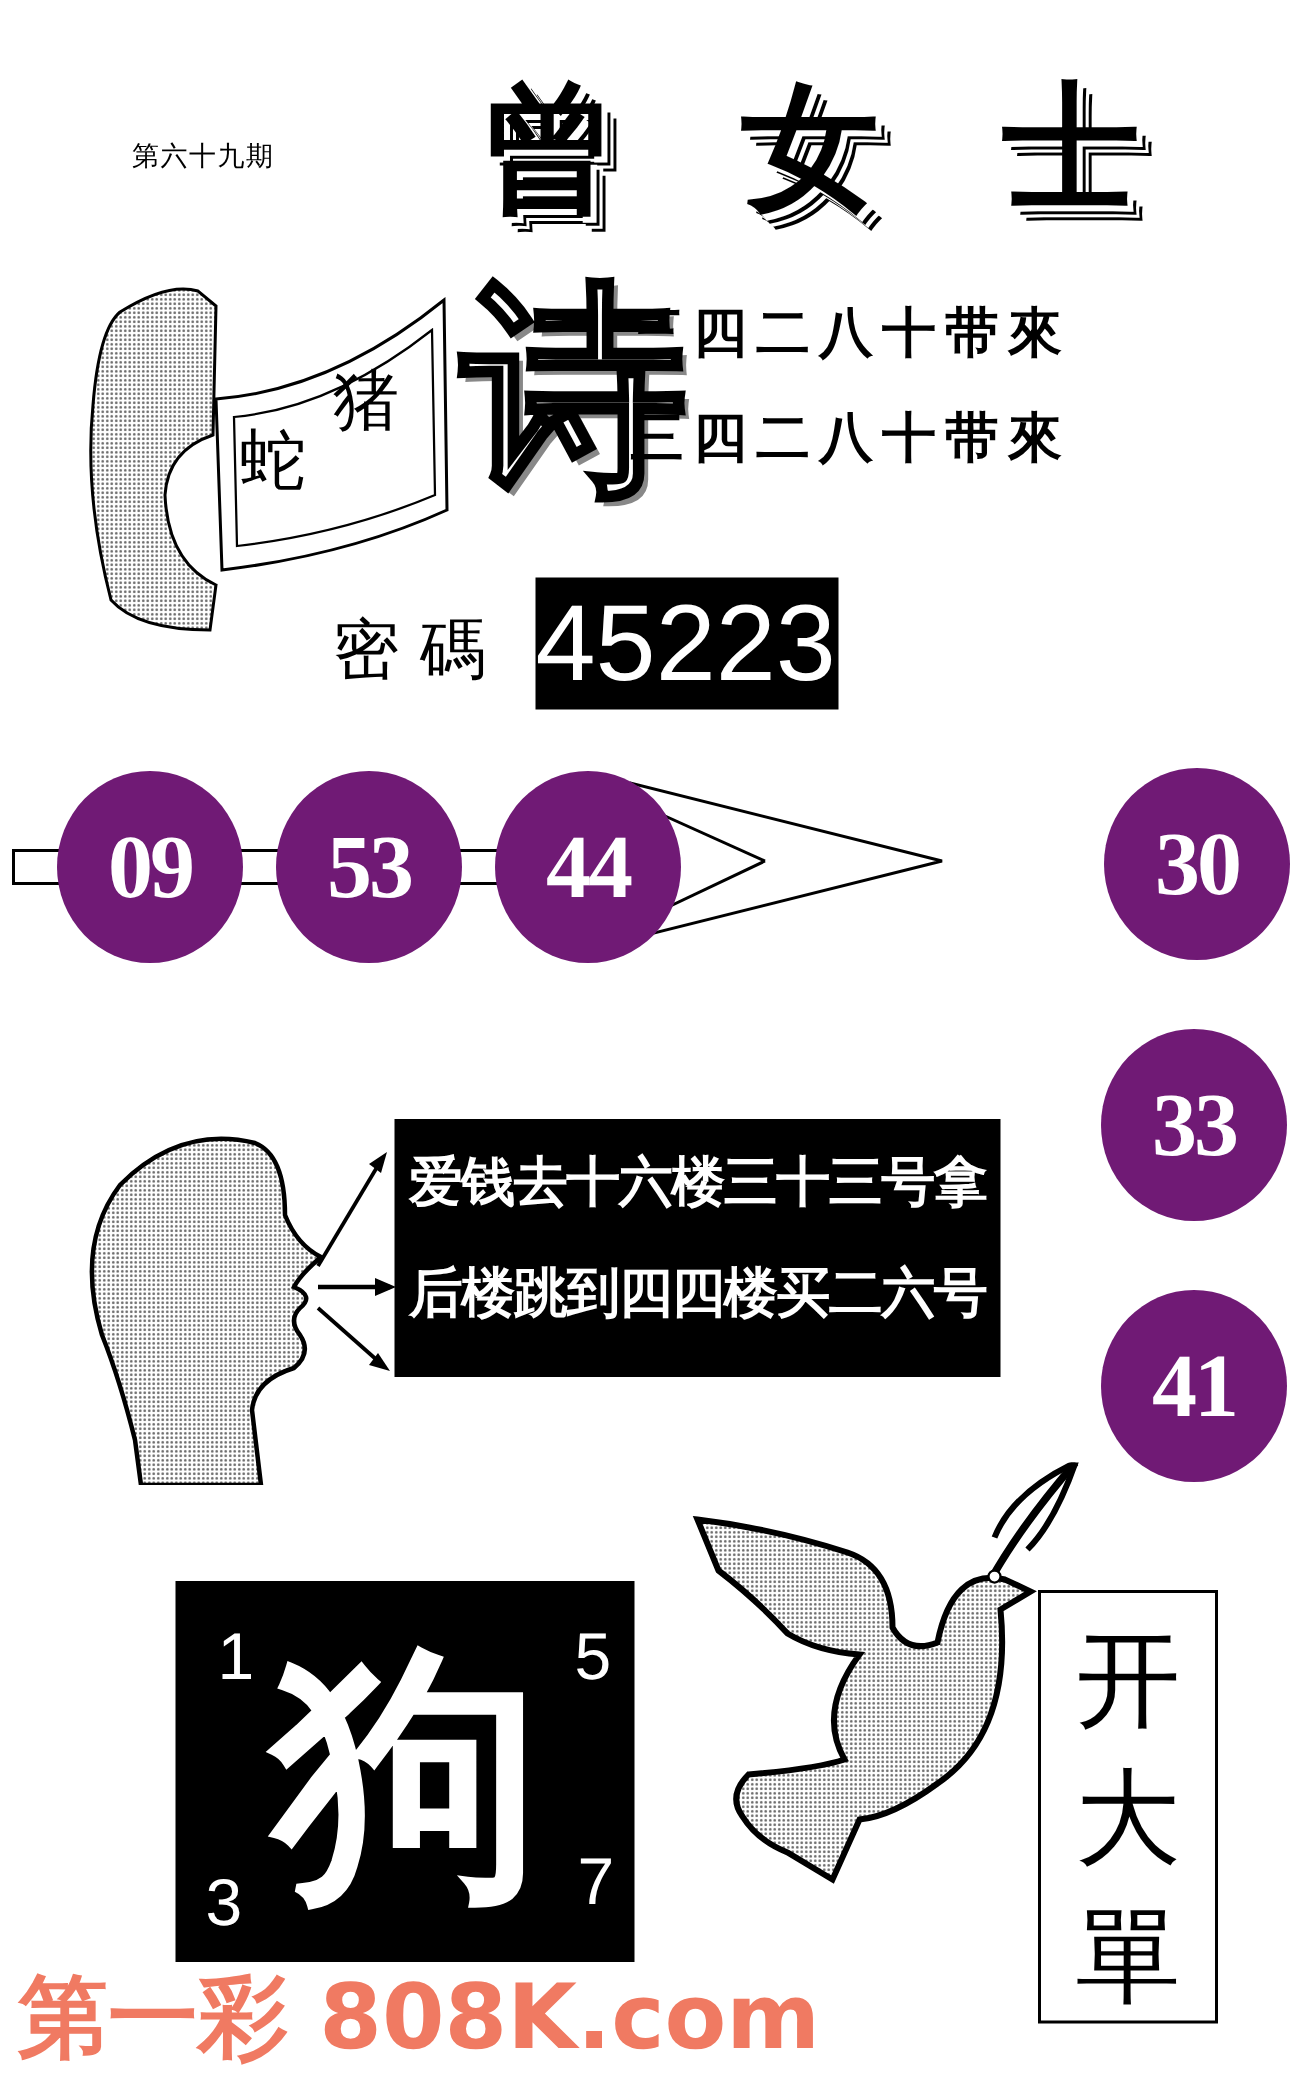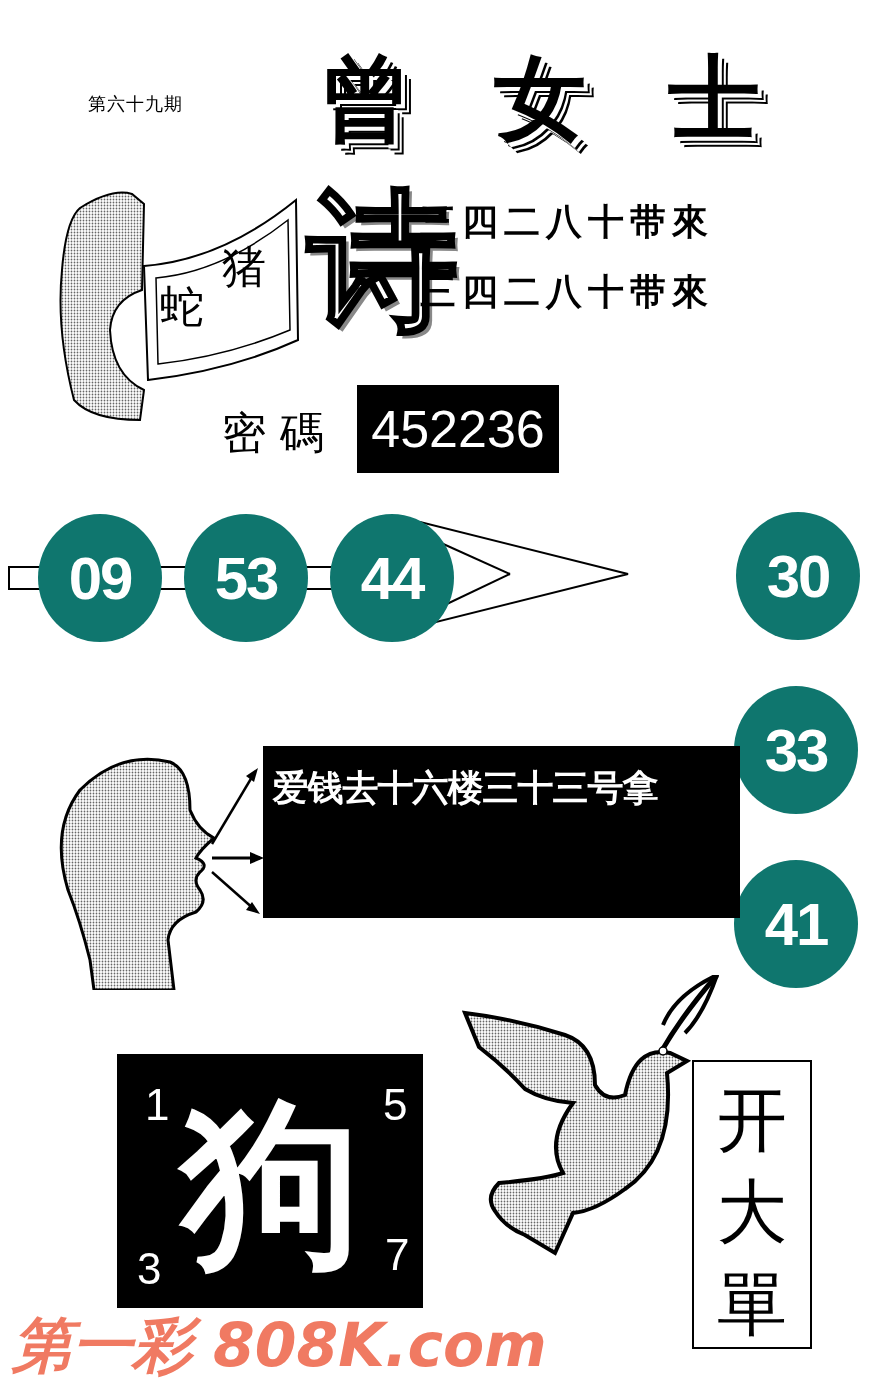--- a/index.html
+++ b/index.html
@@ -12,35 +12,35 @@
   .phone{left:52px;top:180px;}
   .zodiac-a{left:160px;top:278px;font-size:44px;font-family:"DejaVu Serif",serif;}
   .zodiac-b{left:222px;top:238px;font-size:44px;font-family:"DejaVu Serif",serif;}
   .poem-char{left:308px;top:180px;font-size:150px;line-height:160px;font-family:"DejaVu Serif",serif;font-weight:bold;
      color:#fff;-webkit-text-stroke:3px #000;text-shadow:4px 4px 0 #888;}
   .poem-line{left:420px;font-size:36px;letter-spacing:6px;font-family:"DejaVu Serif",serif;font-weight:bold;}
   .pl1{top:198px;}
   .pl2{top:268px;}
   .code-label{left:222px;top:404px;font-size:44px;font-family:"DejaVu Serif",serif;letter-spacing:14px;}
   .code-box{left:357px;top:385px;width:202px;height:88px;background:#000;color:#fff;font-family:"Liberation Sans",sans-serif;
-     font-size:52px;line-height:88px;text-align:center;}
-  .ball{position:absolute;width:124px;height:128px;border-radius:50%;background:#0f766e;color:#fff;
-     font-family:Liberation Sans, sans-serif;font-weight:bold;font-size:60px;display:flex;align-items:center;justify-content:center;letter-spacing:-2px;}
+     font-size:72px;line-height:88px;text-align:center;}
+  .ball{position:absolute;width:124px;height:128px;border-radius:50%;background:#701a75;color:#fff;
+     font-family:Liberation Serif, serif;font-weight:bold;font-size:60px;display:flex;align-items:center;justify-content:center;letter-spacing:-2px;}
   .bar{left:8px;top:566px;width:504px;height:20px;border:2px solid #000;background:#fff;}
-  .text-box{left:263px;top:746px;width:477px;height:172px;background:#000;color:#fff;font-family:"DejaVu Sans",sans-serif;font-weight:bold;
+  .text-box{left:263px;top:746px;width:404px;height:172px;background:#000;color:#fff;font-family:"DejaVu Sans",sans-serif;font-weight:bold;
      font-size:36px;letter-spacing:-1px;text-decoration:underline;}
   .text-box div{position:absolute;left:6px;width:392px;text-align:center;white-space:nowrap;}
   .tl1{top:18px;}
   .tl2{top:92px;}
   .dog-box{left:117px;top:1054px;width:306px;height:254px;background:#000;color:#fff;}
   .dog-box .n{position:absolute;font-family:"Liberation Sans",sans-serif;font-size:44px;}
   .dog-char{position:absolute;left:64px;top:20px;font-size:180px;line-height:220px;font-family:"DejaVu Serif",serif;font-weight:bold;}
   .kai-box{left:692px;top:1060px;width:116px;height:285px;border:2px solid #000;background:#fff;}
   .kai-box div{position:absolute;left:0;width:116px;text-align:center;font-size:70px;font-family:"DejaVu Serif",serif;}
-  .footer{left:12px;top:1305px;color:#f07a62;font-family:"DejaVu Sans",sans-serif;font-weight:bold;font-size:60px;line-height:80px;white-space:nowrap;font-style:italic;}
+  .footer{left:12px;top:1305px;color:#f07a62;font-family:"DejaVu Sans",sans-serif;font-weight:bold;font-size:60px;line-height:80px;white-space:nowrap;}
 </style>
 </head>
 <body>
 
 <div class="abs issue">第六十九期</div>
 <div class="abs title">
   <span>曾</span>
   <span>女</span>
   <span>士</span>
 </div>
@@ -84,20 +84,21 @@
   <path d="M40 210 Q30 170 18 140 Q0 80 30 40 Q70 0 120 12 Q140 20 140 60 Q148 80 164 88 Q150 100 146 108 Q160 114 150 122 Q142 130 150 140 Q158 152 146 162 Q120 170 118 190 L124 240 L44 240 Z" fill="url(#dots)" stroke="#000" stroke-width="3"></path>
   <line x1="162" y1="94" x2="205" y2="22" stroke="#000" stroke-width="2.5"></line>
   <polygon points="208,18 196,26 204,32" fill="#000"></polygon>
   <line x1="162" y1="108" x2="210" y2="108" stroke="#000" stroke-width="3"></line>
   <polygon points="214,108 200,102 200,114" fill="#000"></polygon>
   <line x1="162" y1="122" x2="205" y2="160" stroke="#000" stroke-width="2.5"></line>
   <polygon points="210,164 196,160 202,152" fill="#000"></polygon>
 </svg>
 <div class="abs text-box">
   <div class="tl1">爱钱去十六楼三十三号拿</div>
+  <div class="tl2">后楼跳到四四楼买二六号</div>
 </div>
 
 <svg class="abs" style="left:455px;top:975px" width="270" height="300" viewBox="0 0 270 300">
   <path d="M190 110 Q210 60 262 0" fill="none" stroke="#000" stroke-width="5"></path>
   <path d="M208 50 Q220 20 262 0 Q248 40 230 58" fill="none" stroke="#000" stroke-width="4"></path>
   <path d="M10 38 Q60 44 110 60 Q140 70 140 110 Q150 128 170 120 Q180 70 215 78 L232 86 L212 98 Q220 180 170 214 Q140 236 118 238 L100 278 Q80 266 70 260 Q50 252 40 236 Q30 222 44 208 Q90 204 108 198 Q90 166 118 128 Q90 126 70 114 Q50 92 24 72 Z" fill="url(#dots)" stroke="#000" stroke-width="4"></path>
   <circle cx="208" cy="76" r="4" fill="#fff" stroke="#000" stroke-width="1.5"></circle>
 </svg>
 
 <div class="abs dog-box">

